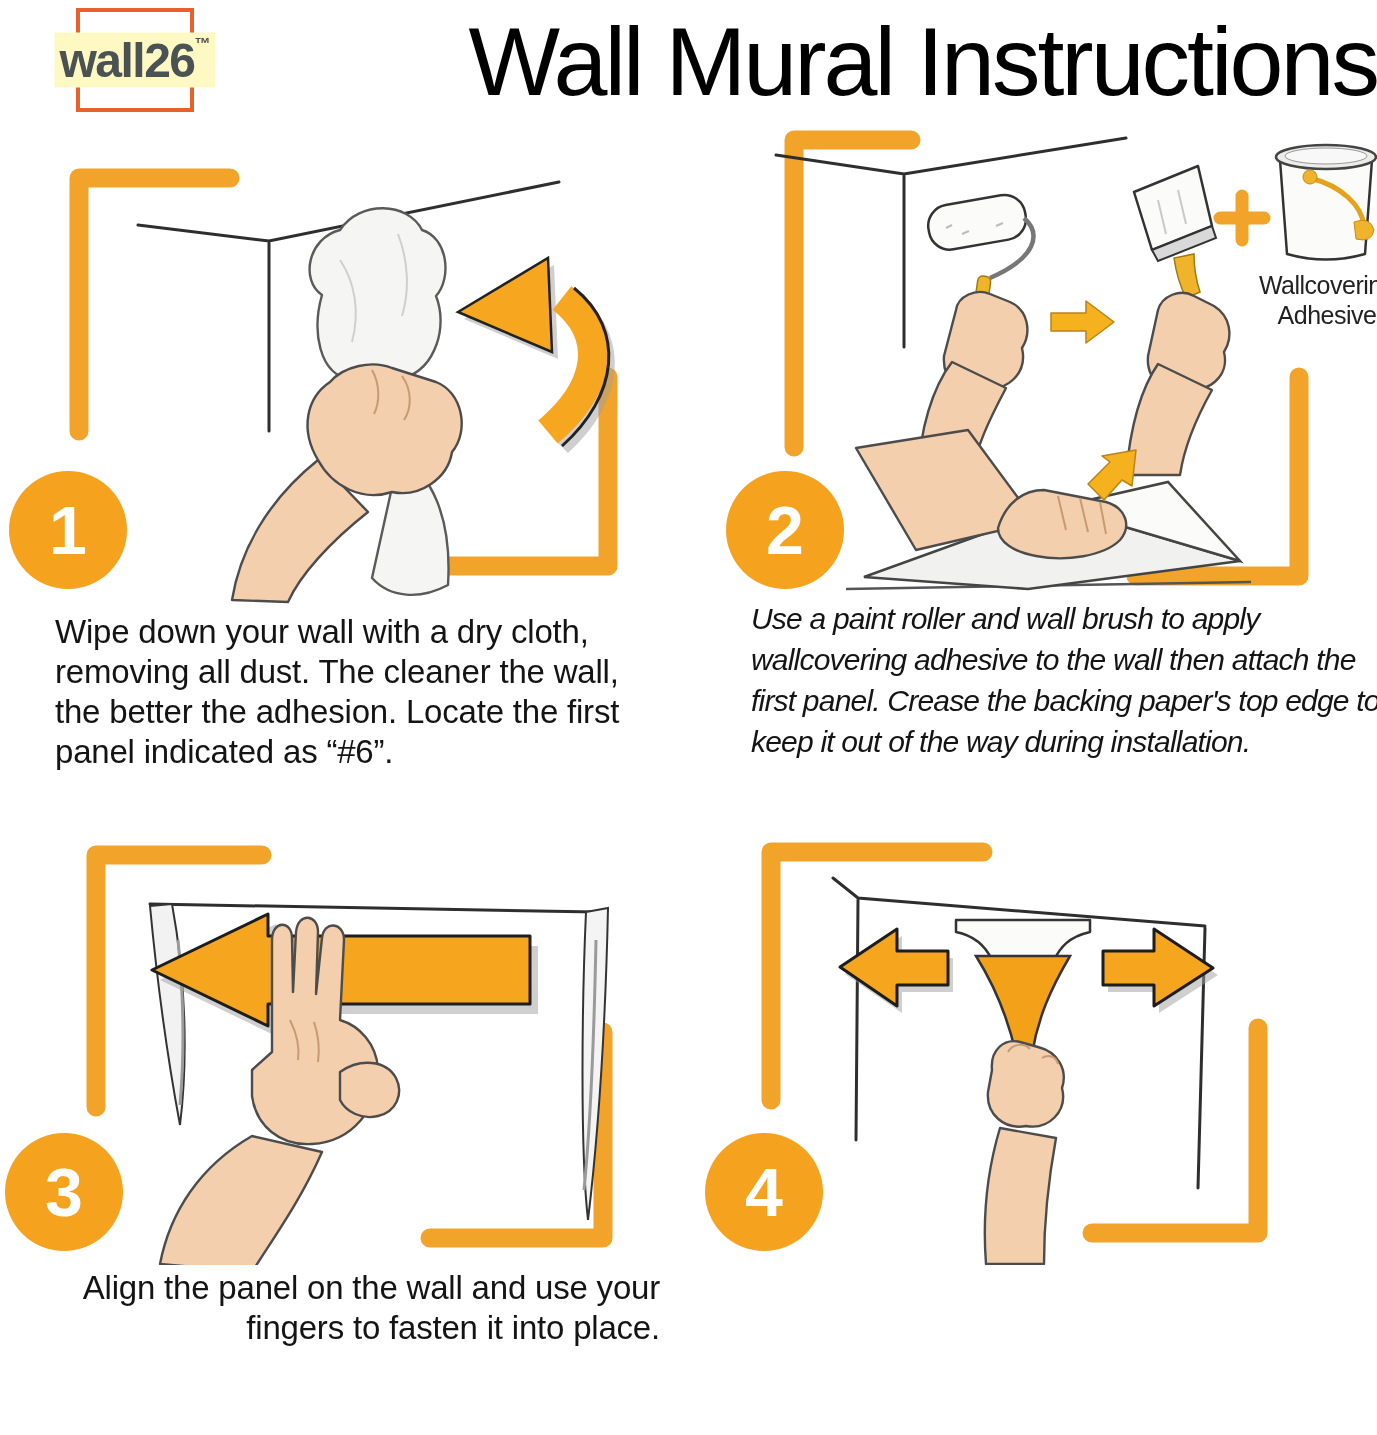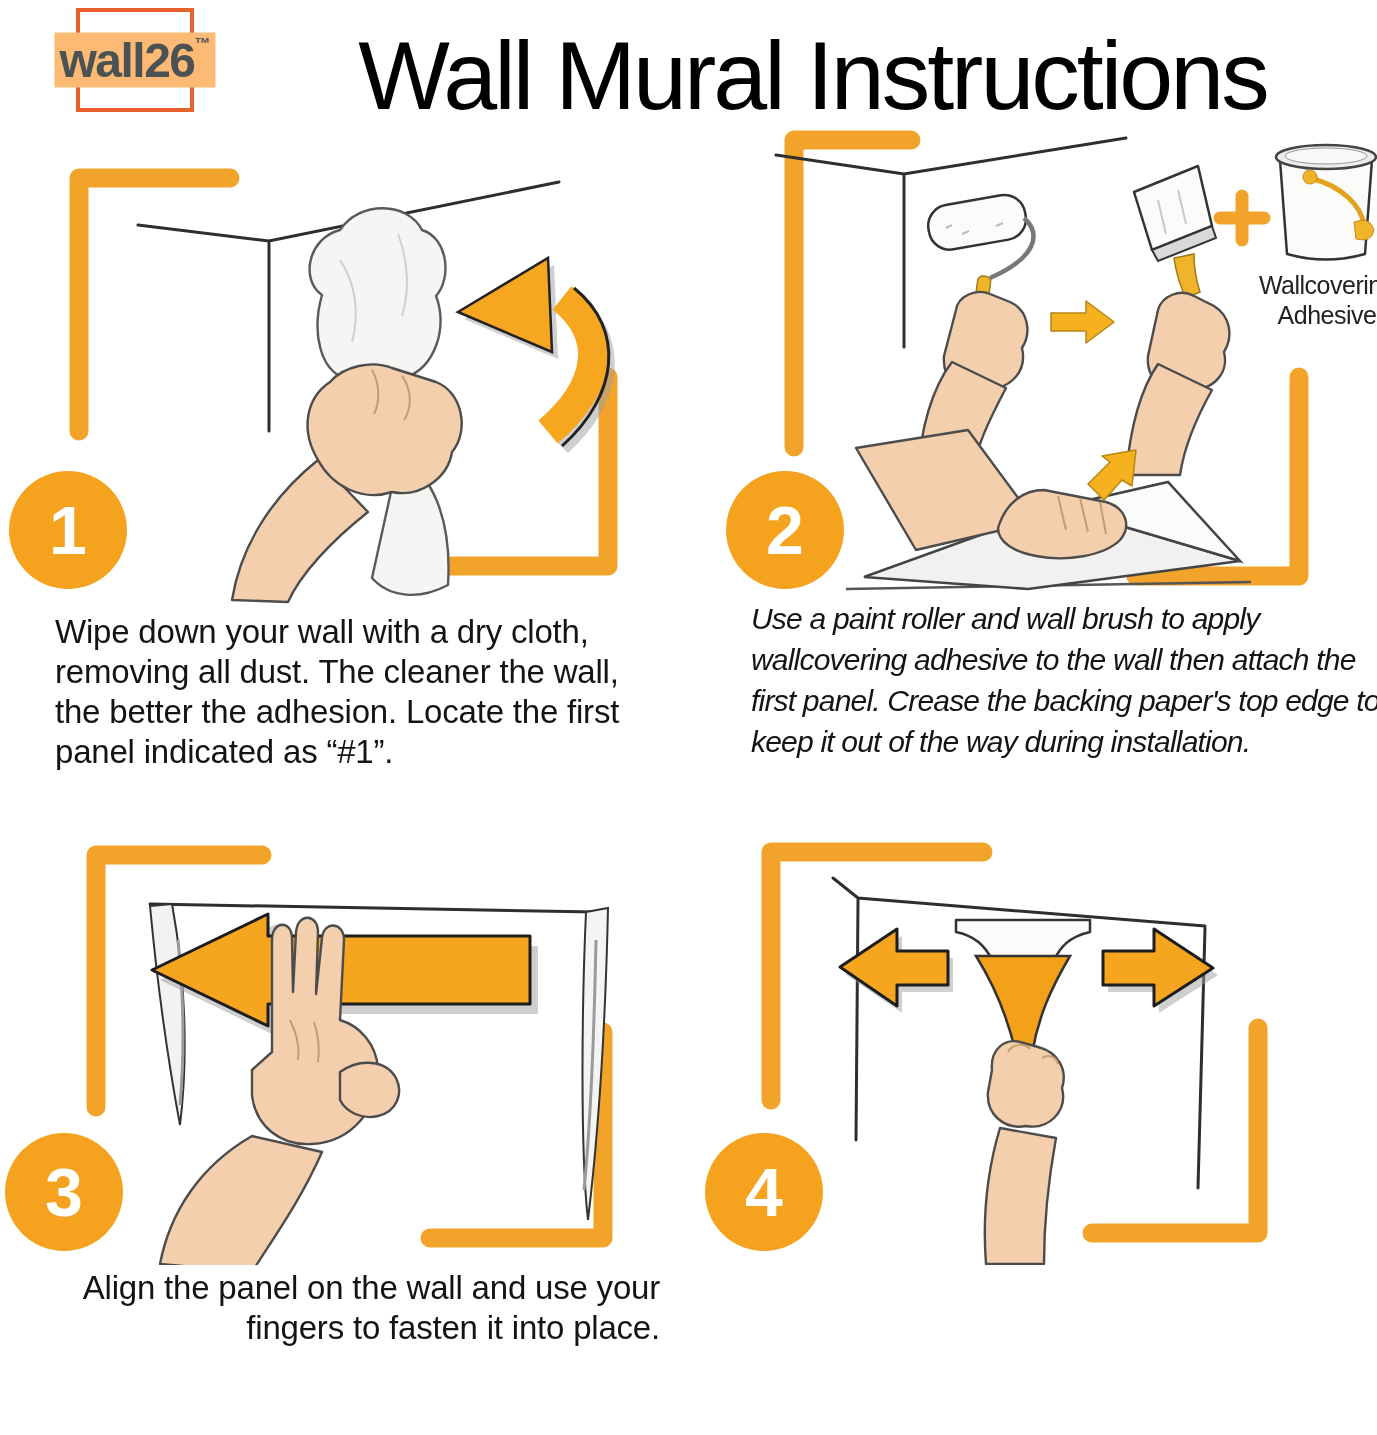--- a/index.html
+++ b/index.html
@@ -2,24 +2,24 @@
 <html><head>
 <meta charset="utf-8">
 <style>
   html,body{margin:0;padding:0;background:#fff;}
   .canvas{position:relative;width:1377px;height:1435px;background:#ffffff;overflow:hidden;
           font-family:"Liberation Sans", sans-serif;color:#111;}
   
   .logo{position:absolute;left:76px;top:8px;width:118px;height:104px;
         border:4px solid #e8612c;box-sizing:border-box;}
   .logo-text{position:absolute;left:50%;top:50%;transform:translate(-50%,-50%);
-        background:#fdba74;padding:0 5px;white-space:nowrap;
+        background:#fef9c3;padding:0 5px;white-space:nowrap;
         font-size:48px;font-weight:700;letter-spacing:-1.5px;color:#4a5253;}
   .logo-tm{font-size:16px;font-weight:700;vertical-align:28px;letter-spacing:0;}
-  .page-title{position:absolute;left:248px;top:20px;width:1129px;text-align:center;
+  .page-title{position:absolute;left:248px;top:6px;width:1129px;text-align:right;
         font-size:97px;letter-spacing:-3px;white-space:nowrap;color:#000;}
   
   .quad{position:absolute;}
   .q1{left:0;top:130px;width:690px;height:690px;}
   .q2{left:706px;top:130px;width:687px;height:690px;}
   .q3{left:0;top:820px;width:690px;height:615px;}
   .q4{left:690px;top:820px;width:687px;height:615px;}
   .illus{position:absolute;left:0;top:0;}
   .badge{position:absolute;width:118px;height:118px;border-radius:50%;background:#f5a21e;
         color:#fff;font-weight:800;font-size:68px;display:flex;align-items:center;
@@ -75,21 +75,21 @@
         <path class="cloth" d="M398,330 C432,340 452,390 448,455 C420,470 390,468 372,448 Z"></path>
         <path class="skin" d="M232,470 C240,420 268,370 318,330 L368,382 C330,412 300,445 288,472 Z"></path>
         <path class="skin" d="M318,330 C300,300 306,268 330,252 C344,236 372,230 392,238 L436,252 C462,262 470,300 452,322 C448,348 420,368 392,362 C362,372 332,356 318,330 Z"></path>
         <path d="M402,246 C412,260 412,278 404,290" stroke="#c79b72" stroke-width="2" fill="none"></path>
         <path d="M372,240 C380,254 380,272 374,284" stroke="#c79b72" stroke-width="2" fill="none"></path>
       </g>
     </svg>
     <div class="badge" style="left:9px;top:341px;">
         <span>1</span>
       </div>
-    <div class="step-text" style="left:55px;top:482px;width:617px;">Wipe down your wall with a dry cloth, removing all dust. The cleaner the wall, the better the adhesion. Locate the first panel indicated as “#1”.</div>
+    <div class="step-text" style="left:55px;top:482px;width:617px;">Wipe down your wall with a dry cloth, removing all dust. The cleaner the wall, the better the adhesion. Locate the first panel indicated as “#6”.</div>
   </div>
 
   <div class="quad q2">
     <svg class="illus" width="687" height="470" viewBox="0 0 687 470">
       <g>
         <path class="sketch" d="M205,10 L88,10 L88,317"></path>
       </g>
       <g>
         <path class="sketch" d="M593,247 L593,446 L430,446"></path>
       </g>

